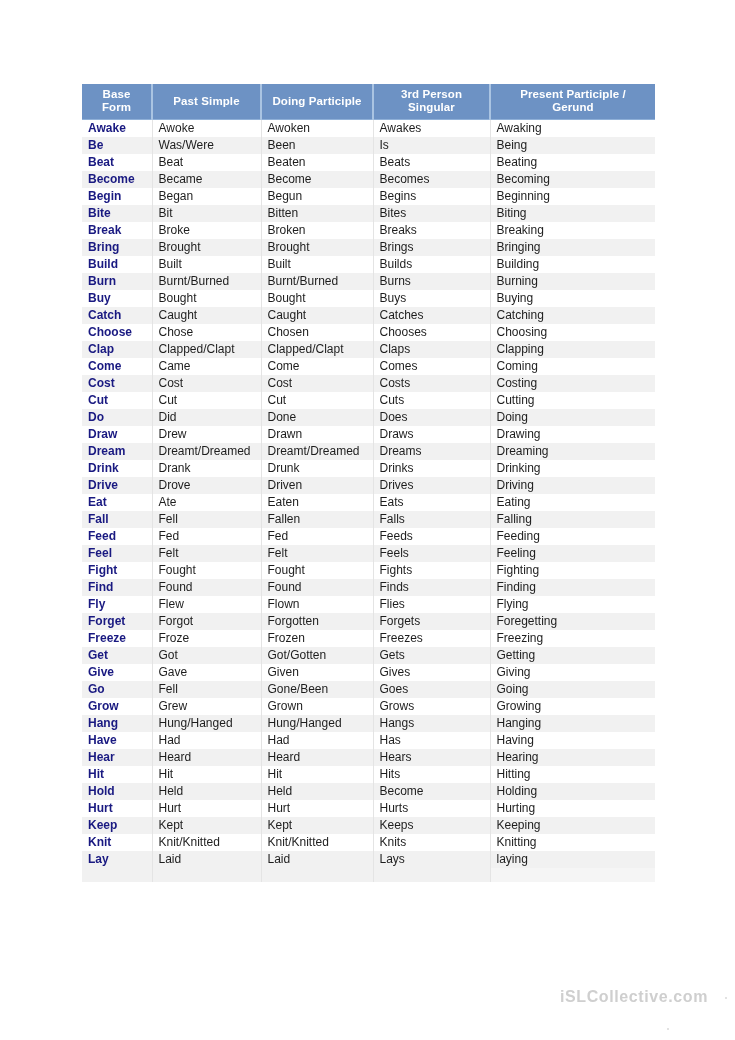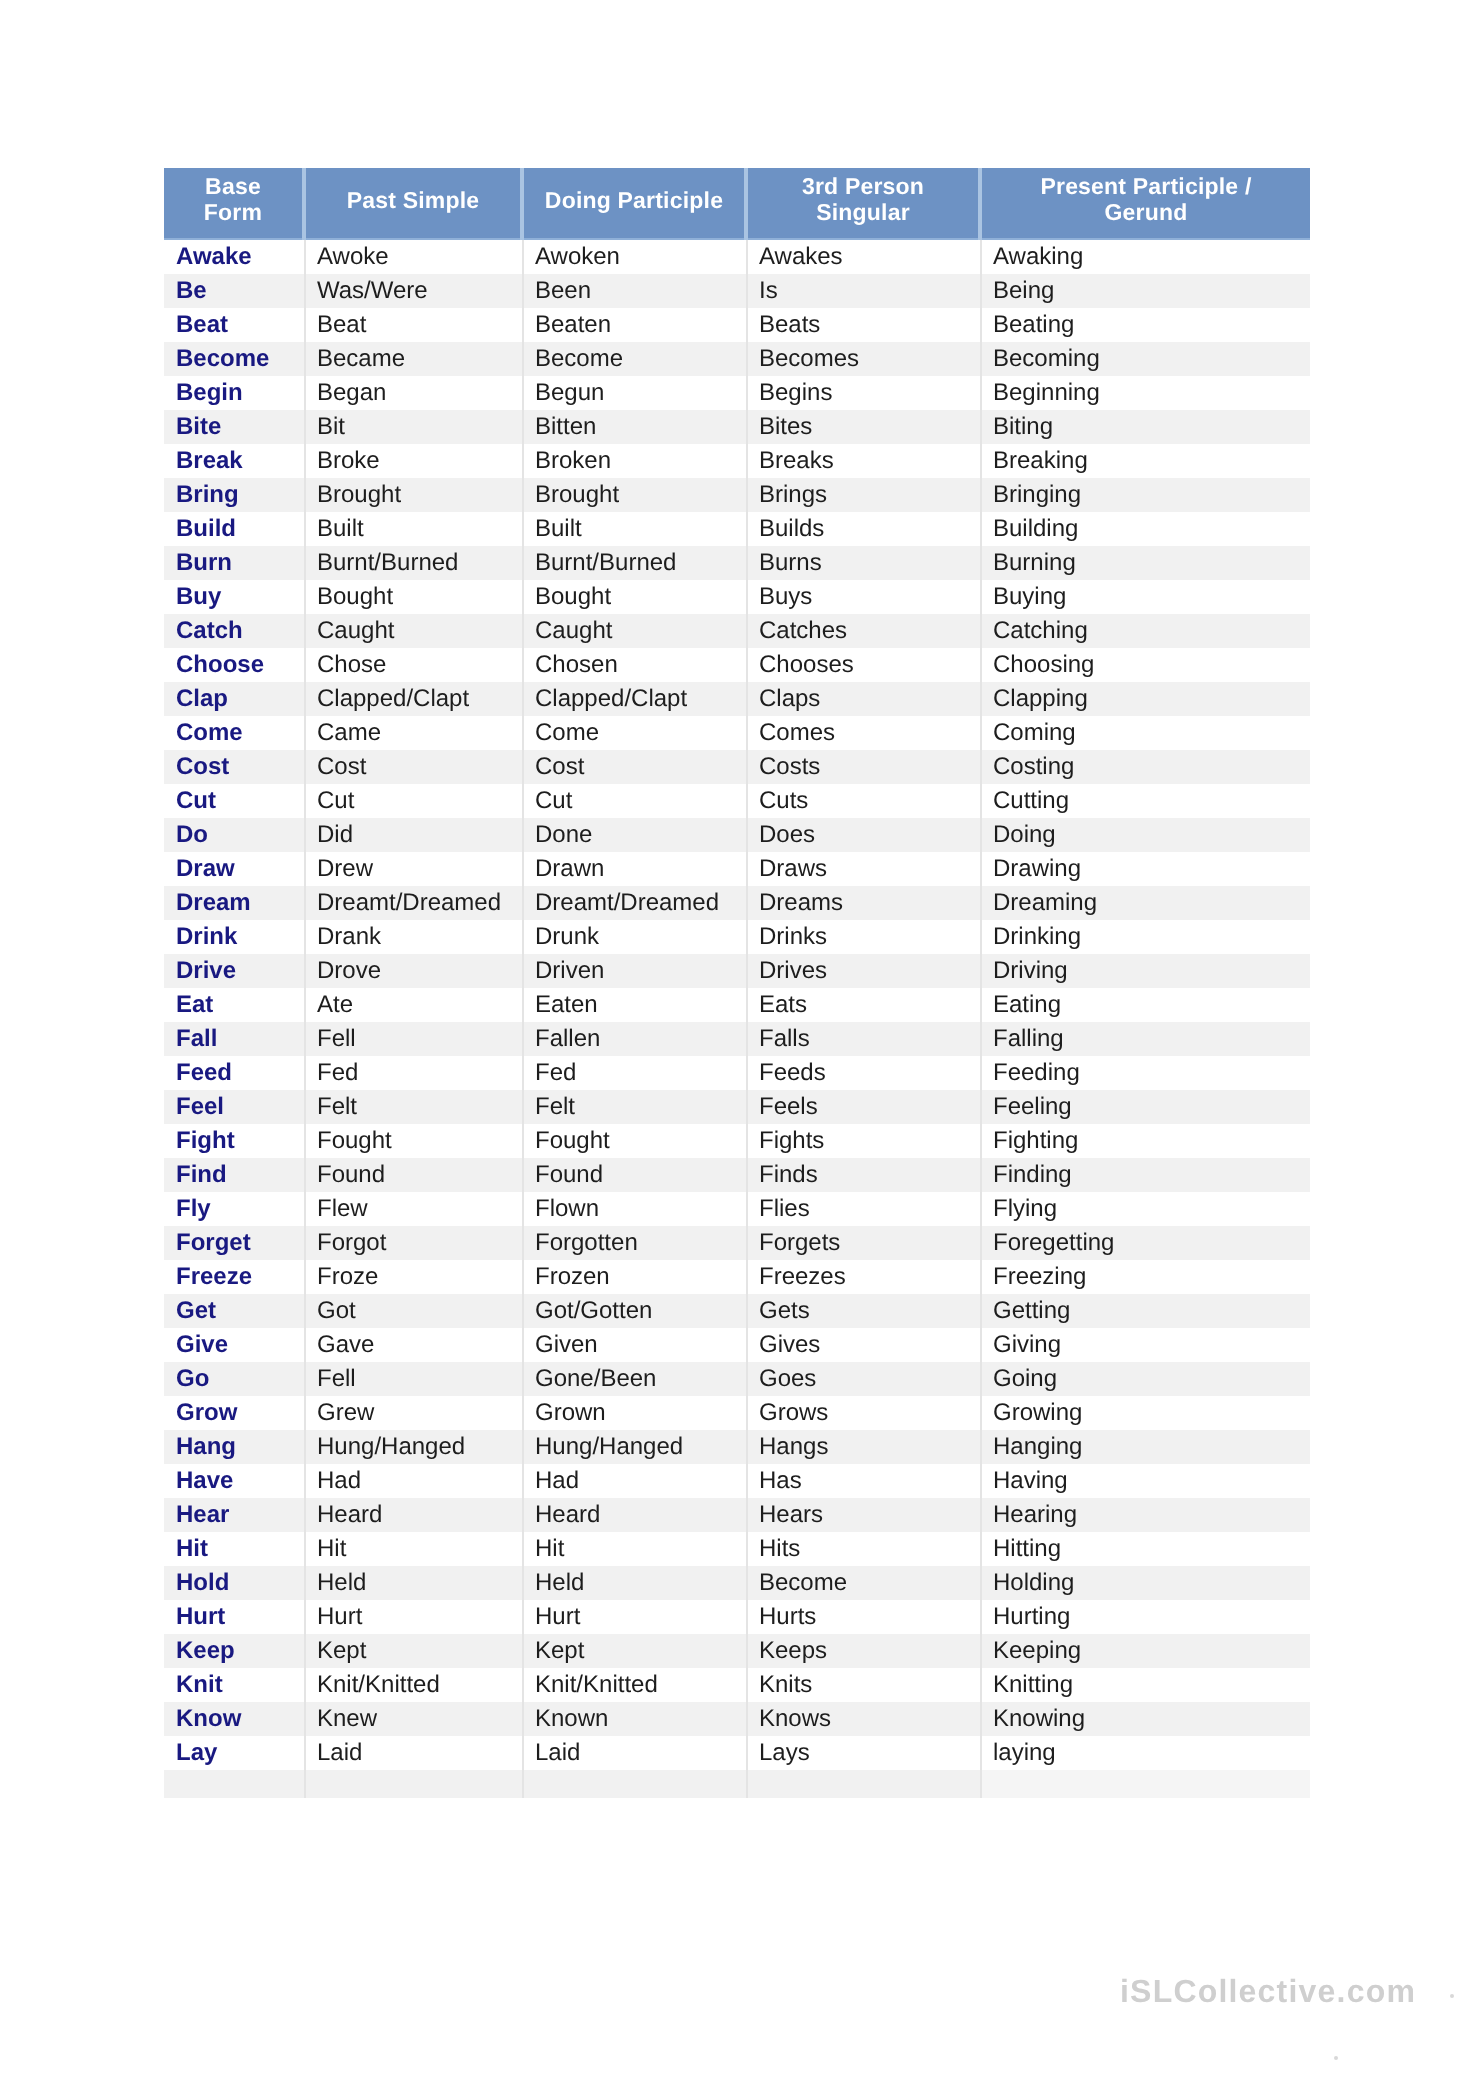--- a/index.html
+++ b/index.html
@@ -444,27 +444,20 @@
             <td>Keeping</td>
           </tr>
           <tr>
             <td class="base">Knit</td>
             <td>Knit/Knitted</td>
             <td>Knit/Knitted</td>
             <td>Knits</td>
             <td>Knitting</td>
           </tr>
           <tr>
-            <td class="base">Know</td>
-            <td>Knew</td>
-            <td>Known</td>
-            <td>Knows</td>
-            <td>Knowing</td>
-          </tr>
-          <tr>
             <td class="base">Lay</td>
             <td>Laid</td>
             <td>Laid</td>
             <td>Lays</td>
             <td>laying</td>
           </tr>
           <tr class="spacer">
             <td></td>
             <td></td>
             <td></td>

